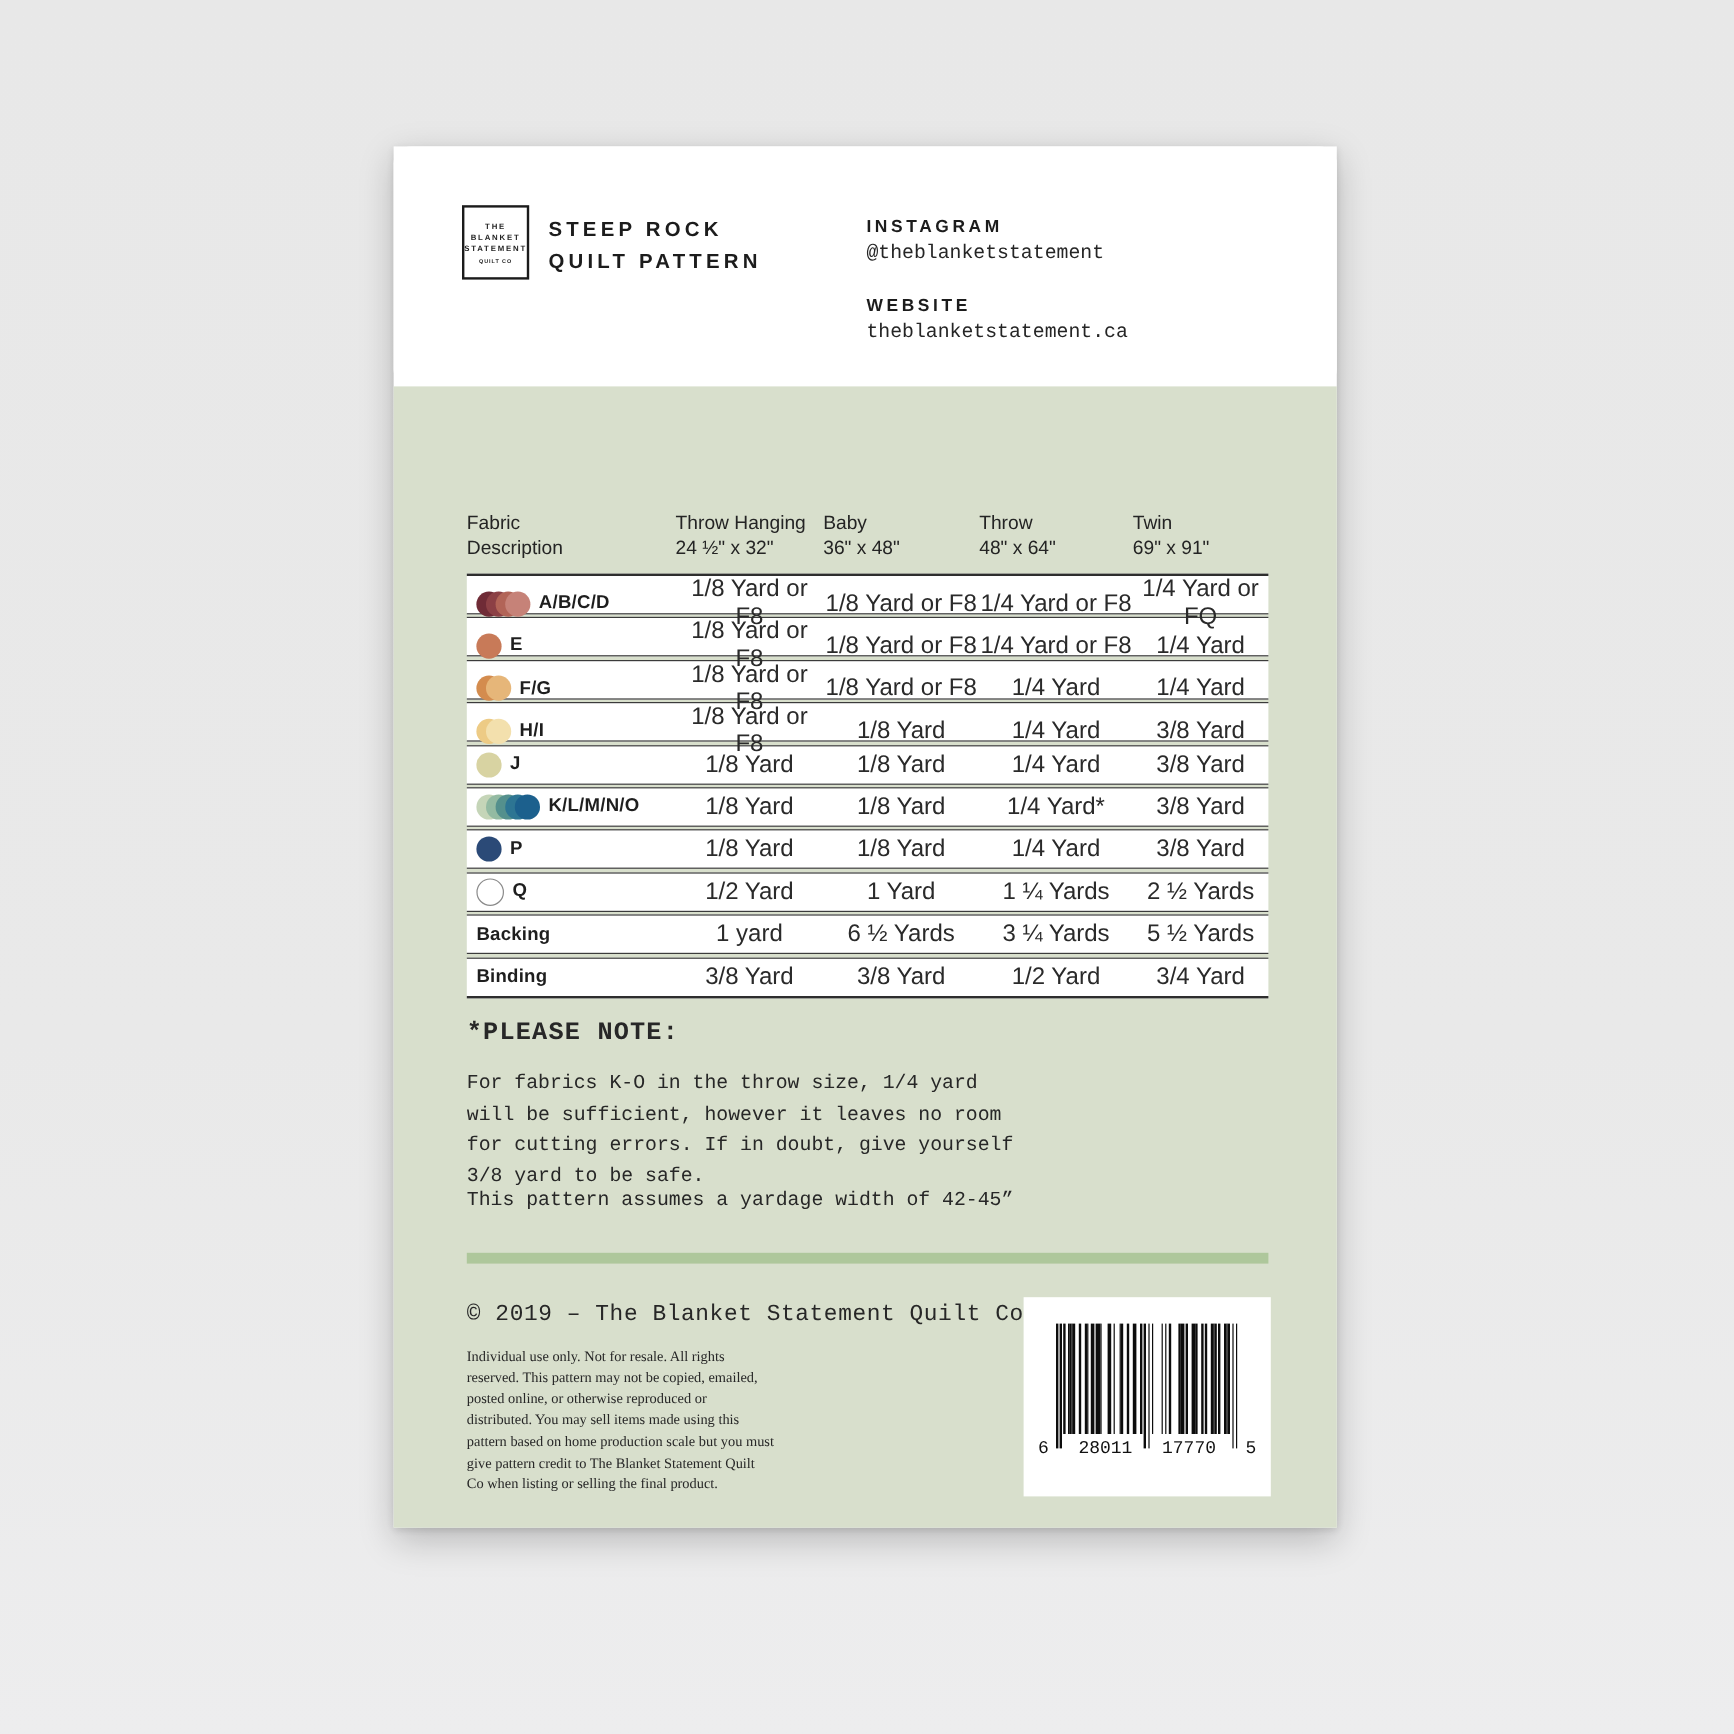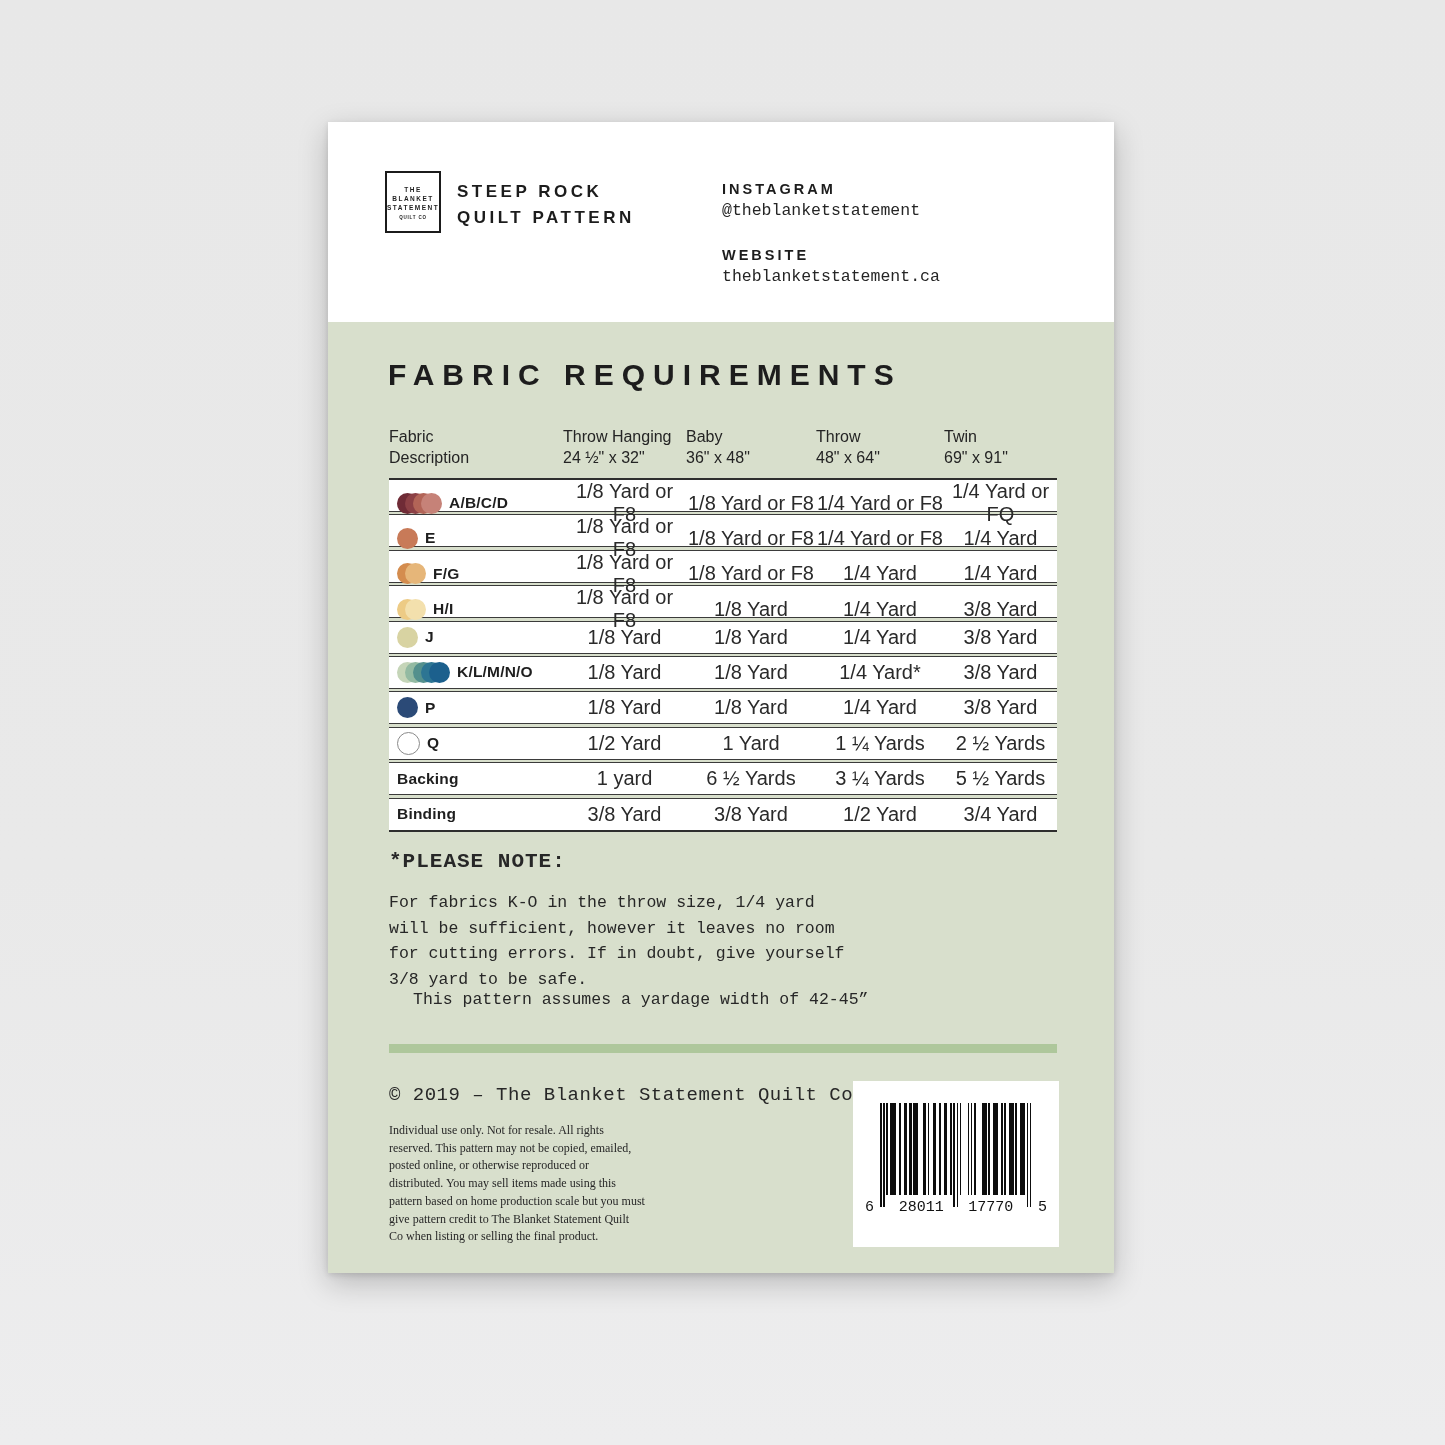--- a/index.html
+++ b/index.html
@@ -50,21 +50,21 @@
   .labelcell{display:flex;align-items:center;padding-left:8px;}
   .swatches{display:flex;align-items:center;margin-right:7px;}
   .swatch{width:21px;height:21px;border-radius:50%;flex:0 0 auto;}
   .swatch + .swatch{margin-left:-13px;}
   .rlabel{font-size:15.5px;font-weight:700;color:#1e1e1e;letter-spacing:.2px;}
   .vcell{font-size:20px;color:#2a2a2a;text-align:center;}
   
   .mono{font-family:"Liberation Mono","DejaVu Sans Mono",monospace;color:#272727;}
   .note-heading{position:absolute;left:61px;top:528px;font-size:21px;letter-spacing:1px;font-weight:700;}
   .note-body{position:absolute;left:61px;top:568px;font-size:16.5px;line-height:25.5px;white-space:pre-line;}
-  .note-footer{position:absolute;left:61px;top:668px;font-size:16.5px;margin-left:24px;}
+  .note-footer{position:absolute;left:61px;top:668px;font-size:16.5px;}
   .divider{position:absolute;left:61px;top:722px;width:668px;height:9px;background:#aec79b;}
   
   .copyright{position:absolute;left:61px;top:762px;font-size:19px;letter-spacing:.5px;}
   .legal{position:absolute;left:61px;top:800px;width:445px;font-size:12px;line-height:17.7px;white-space:pre-line;font-family:Liberation Serif, serif;}
   .barcode-box{position:absolute;left:525px;top:759px;width:206px;height:166px;background:#ffffff;}
   .bars{position:absolute;left:27px;top:22px;height:100px;display:flex;align-items:flex-start;}
   .bar{background:#0d0d0d;height:92px;}
   .bar.tall{height:104px;}
   .space{background:transparent;height:92px;}
   .bdigits{position:absolute;left:0;right:0;top:118px;display:flex;justify-content:space-between;
@@ -90,21 +90,20 @@
     <div class="contact">
       <div class="c-label">INSTAGRAM</div>
       <div class="c-value">@theblanketstatement</div>
       <div class="c-gap"></div>
       <div class="c-label">WEBSITE</div>
       <div class="c-value">theblanketstatement.ca</div>
     </div>
   </div>
 
   <div class="green">
-    <div class="section-title">FABRIC REQUIREMENTS</div>
 
     <div class="thead" id="thead">
         <div class="col">
           <div class="a">Fabric</div>
           <div class="b">Description</div>
         </div>
         <div class="col">
           <div class="a">Throw Hanging</div>
           <div class="b">24 ½" x 32"</div>
         </div>

